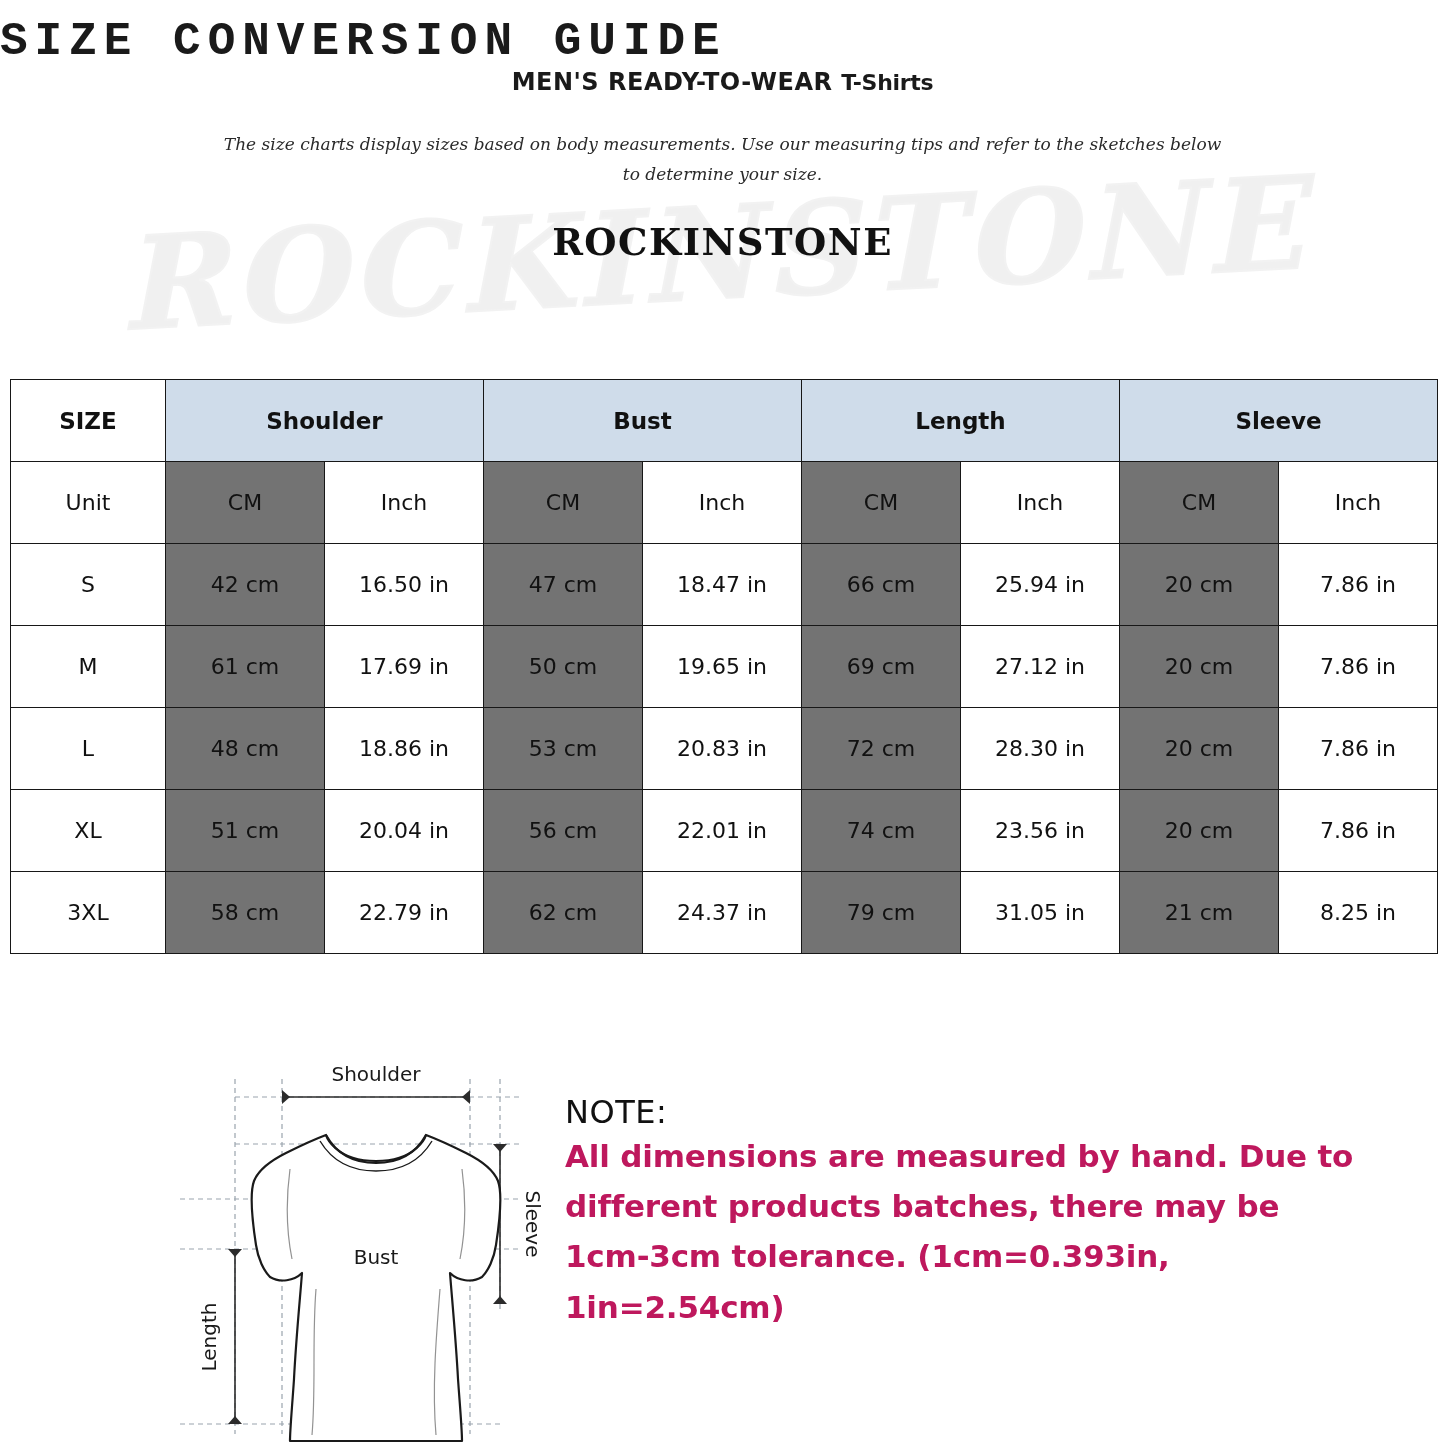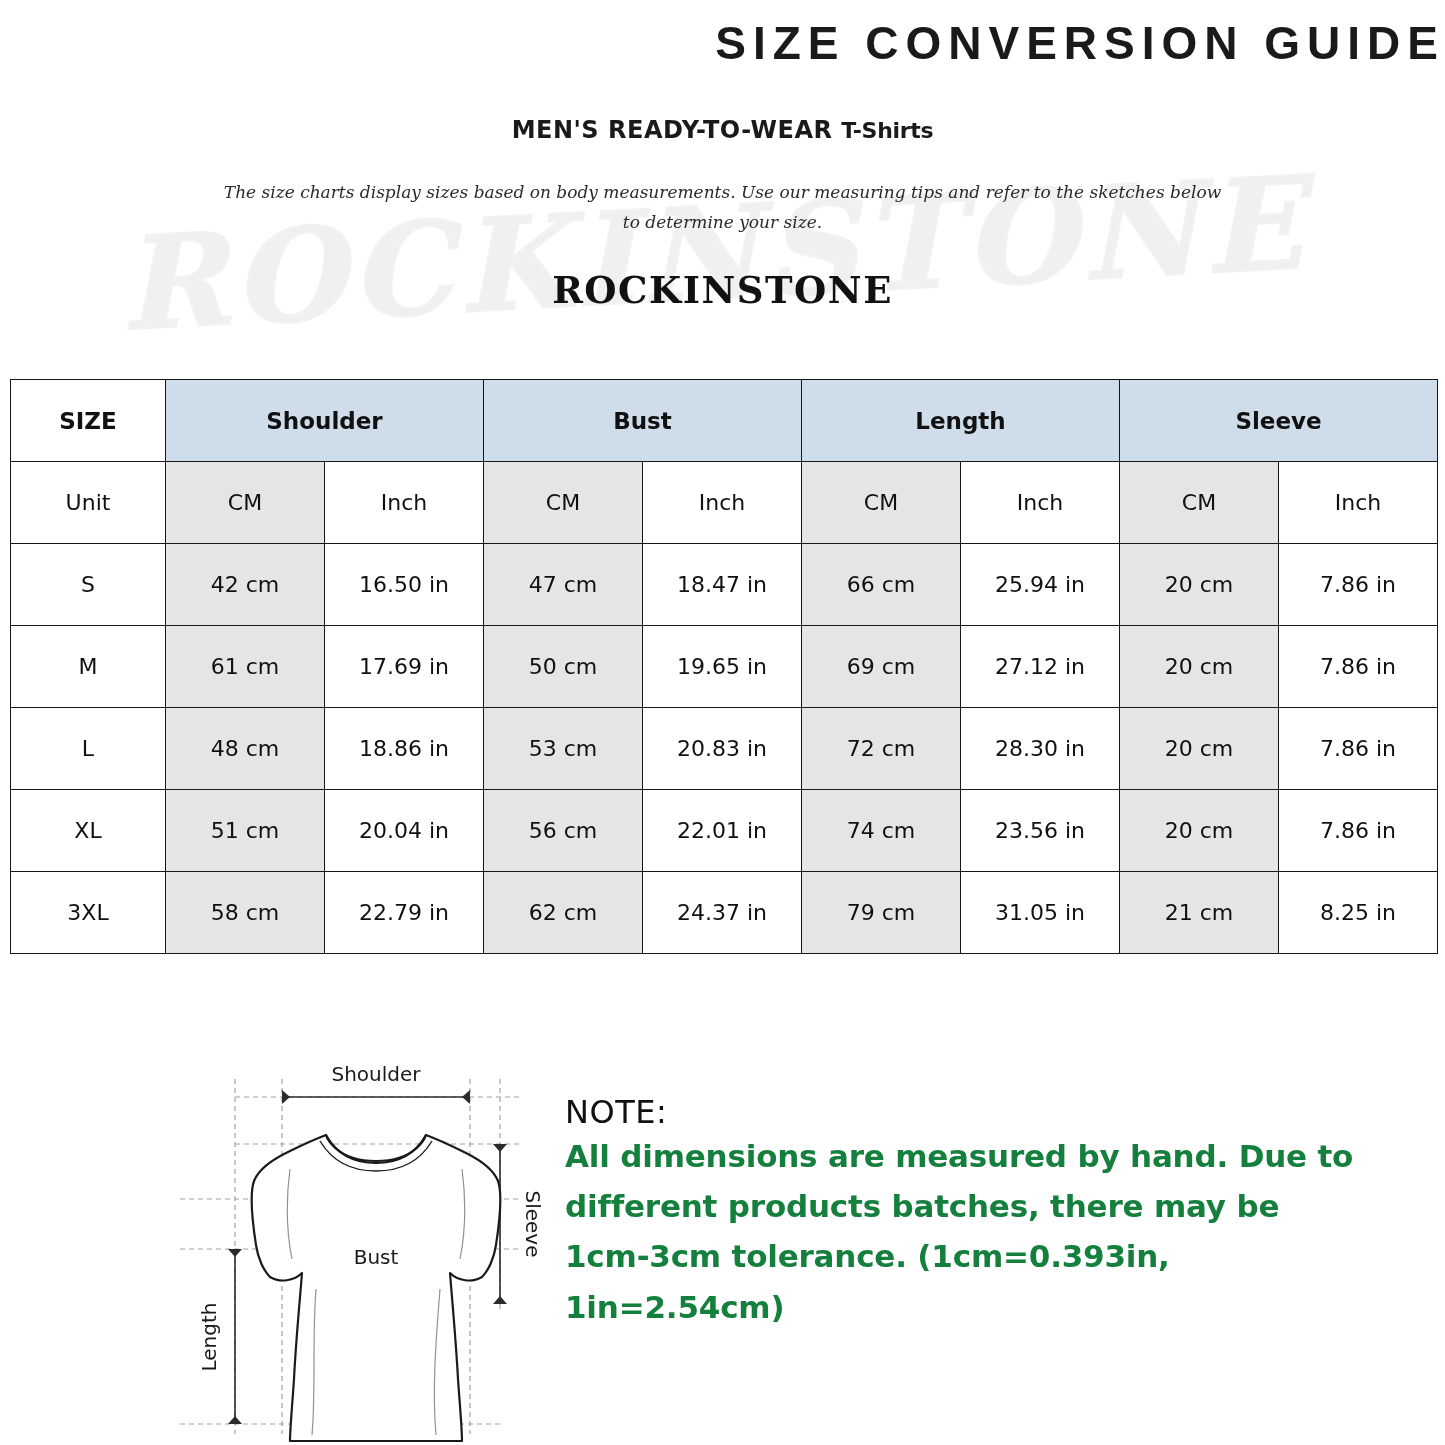--- a/index.html
+++ b/index.html
@@ -33,36 +33,35 @@
     transform: skewY(-3deg);
     -webkit-text-stroke: 2px #f2f2f2;
     z-index: 0;
     pointer-events: none;
   }
 
   
   .title {
     position: relative;
     z-index: 2;
-    text-align: right;
-    font-family: Liberation Sans, sans-serif;
+    text-align: left;
+    font-family: Liberation Mono, monospace;
     font-weight: bold;
     font-size: 46px;
     letter-spacing: 7px;
     color: #1a1a1a;
     padding-top: 16px;
   }
   .subtitle {
     position: relative;
     z-index: 2;
     text-align: center;
     font-weight: bold;
     font-size: 24px;
     color: #1a1a1a;
-    margin-top: 46px;
     letter-spacing: 0.5px;
   }
   .subtitle .sub-b {
     font-size: 22px;
     letter-spacing: -0.3px;
   }
   .desc {
     position: relative;
     z-index: 2;
     text-align: center;
@@ -105,21 +104,21 @@
     font-size: 22px;
     color: #111;
     font-weight: normal;
     padding: 0;
     height: 82px;
   }
   table.size-table th {
     font-weight: bold;
     font-size: 23px;
   }
-  .hl { background: #e5e5e5; }
+  .hl { background: #737373; }
   .hl-head { background: #cfdcea; }
   .col-size { width: 155px; }
   .col-d { width: 159px; }
   .row-head td, .row-head th { height: 93px; }
   .row-unit td { height: 80px; }
   .size-cell { font-size: 23px; }
 
   
   .bottom {
     position: absolute;
@@ -140,21 +139,21 @@
   }
   .note-title {
     font-size: 32px;
     color: #111;
     font-weight: normal;
     letter-spacing: 0.5px;
   }
   .note-body {
     font-size: 31px;
     font-weight: bold;
-    color: #15803d;
+    color: #be185d;
     line-height: 1.62;
     letter-spacing: -0.2px;
   }
 </style>
 </head>
 <body>
 
 <div class="page">
 
   <div class="watermark">ROCKINSTONE</div>

